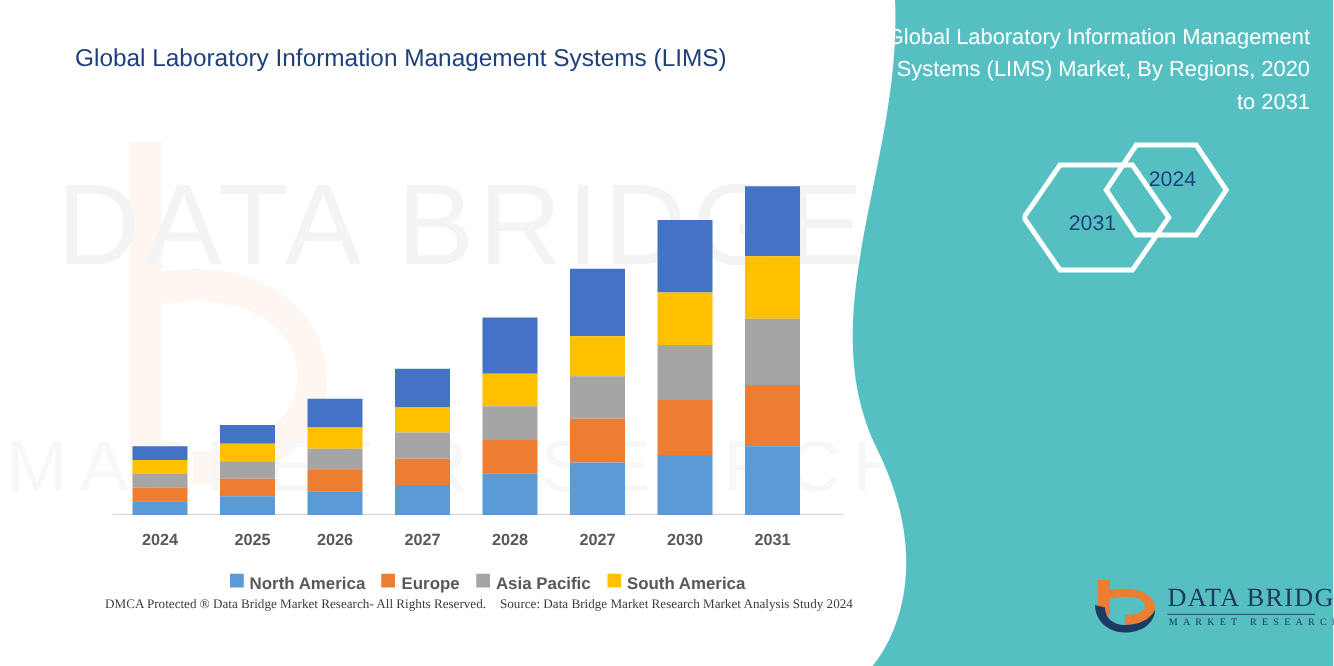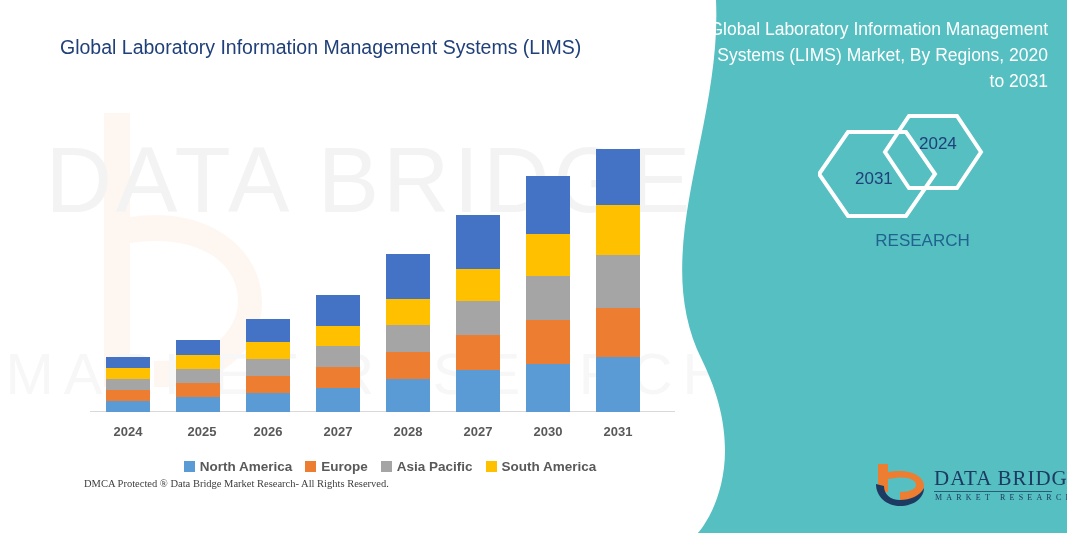--- a/index.html
+++ b/index.html
@@ -91,21 +91,21 @@
   
   .legend {
     position: absolute;
     left: 90px; top: 456px;
     width: 600px; height: 20px;
     display: flex;
     align-items: center;
     justify-content: center;
     gap: 13px;
   }
-  .leg-item { display: flex; align-items: center; gap: 5px; }
+  .leg-item { display: flex; gap: 5px; }
   .leg-swatch { width: 11px; height: 11px; display: block; }
   .leg-label {
     font-size: 13.5px;
     font-weight: bold;
     color: #595959;
     font-family: "Liberation Sans", sans-serif;
     white-space: nowrap;
   }
 
   
@@ -298,20 +298,21 @@
         <span class="leg-label">Asia Pacific</span>
       </div>
       <div class="leg-item">
         <span class="leg-swatch" style="background: rgb(255, 192, 0);"></span>
         <span class="leg-label">South America</span>
       </div>
     </div>
 
   <div class="footer">
     <div class="footer-left">DMCA Protected ® Data Bridge Market Research- All Rights Reserved.</div>
+    <div class="footer-right">Source: Data Bridge Market Research  Market Analysis Study 2024</div>
   </div>
 
   <div class="teal-panel">
     <svg class="teal-svg" width="407" height="533" viewBox="0 0 407 533">
       <path d="M56 0 L407 0 L407 533 L38 533 C38 533 96 470 42 360 C-12 252 62 130 56 0 Z" fill="#55BFC1"></path>
     </svg>
 
   </div>
 
   <div class="panel-title">Global Laboratory Information Management Systems (LIMS) Market, By Regions, 2020 to 2031</div>
@@ -319,21 +320,20 @@
   <div class="hexgroup">
     <svg width="230" height="110" viewBox="0 0 230 110">
       <polygon points="91,4 139,4 163,40 139,76 91,76 67,40" fill="none" stroke="#ffffff" stroke-width="4"></polygon>
       <polygon points="30,20 88,20 117,62 88,104 30,104 1,62" fill="none" stroke="#ffffff" stroke-width="4"></polygon>
     </svg>
     <span class="hex-label hex-2031">2031</span>
     <span class="hex-label hex-2024">2024</span>
   </div>
 
   <div class="dbmr-text">
-    <div>RESEARCH</div>
   </div>
 
   <div class="logo">
     <svg class="logo-mark" viewBox="0 0 52 46">
       <path d="M4 2 L14 2 L14 30 L4 30 Z" fill="#ED7D31"></path>
       <path d="M14 10 C36 6 50 14 50 24 C50 32 40 38 26 38 L26 30 C36 30 42 27 42 23 C42 17 32 13 14 17 Z" fill="#ED7D31"></path>
       <path d="M2 22 C2 34 12 44 26 44 C40 44 50 36 50 26 C46 34 36 38 26 38 C16 38 10 32 10 24 Z" fill="#1D3A63"></path>
     </svg>
     <div class="logo-word">DATA BRIDGE</div>
     <div class="logo-rule"></div>

